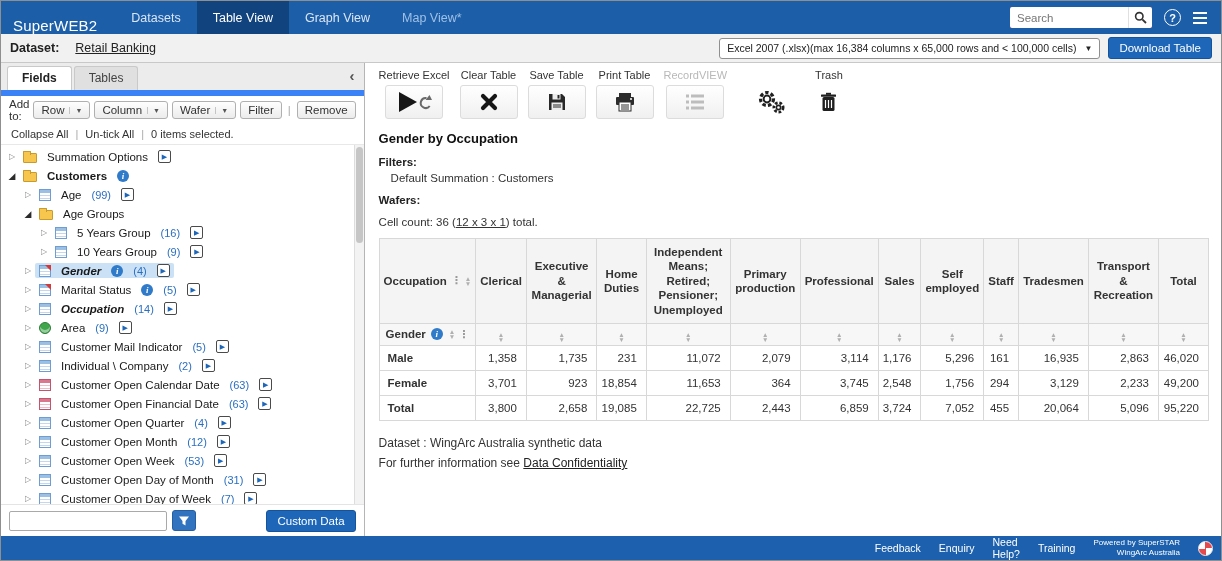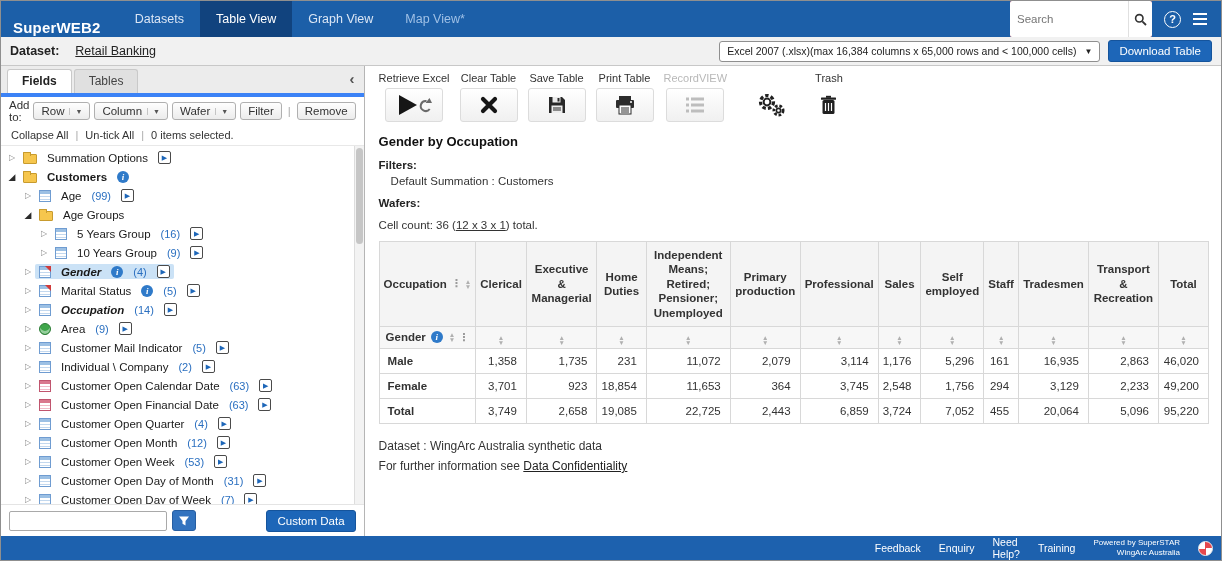--- a/index.html
+++ b/index.html
@@ -1,47 +1,47 @@
 <!DOCTYPE html>
 <html><head>
 <meta charset="utf-8">
 <style>
   *{box-sizing:border-box;margin:0;padding:0}
   body{margin:0;font-family:"Liberation Sans","DejaVu Sans",sans-serif;background:#fff;-webkit-font-smoothing:antialiased}
   .app{width:1222px;height:561px;border:1px solid #8f8f8f;background:#fff;display:flex;flex-direction:column;overflow:hidden}
 
   
   .topbar{flex:0 0 30px;background:#1c5fa8;display:flex;align-items:stretch;color:#fff}
-  .logo{font-size:15px;font-weight:bold;padding:16px 18px 0 12px;display:flex;align-items:center;letter-spacing:.2px}
+  .logo{font-size:15px;font-weight:normal;padding:16px 18px 0 12px;display:flex;align-items:center;letter-spacing:.2px}
   .nav{display:flex}
   .nav-item{padding:0 16px;display:flex;align-items:center;font-size:12.5px;color:#dbe6f5;cursor:pointer}
   .nav-item.active{background:#11437e;color:#fff}
   .nav-item.muted{color:#9fc0e6}
   .top-right{margin-left:auto;display:flex;align-items:center;gap:12px;padding-right:14px}
-  .searchbox{display:flex;align-items:stretch;background:#b91c1c;border-radius:2px;height:36px;overflow:hidden}
+  .searchbox{display:flex;align-items:stretch;background:#b91c1c;border-radius:2px;height:21px;overflow:hidden}
   .searchbox input{border:0;outline:0;width:118px;font-size:11.5px;padding:0 7px;color:#333}
   .search-btn{width:24px;display:flex;align-items:center;justify-content:center;background:#fff;border:0;border-left:1px solid #e0e0e0;cursor:pointer}
   .help-circle{width:17px;height:17px;border:1.5px solid #fff;border-radius:50%;display:flex;align-items:center;justify-content:center;font-size:11px;font-weight:bold;cursor:pointer}
   .menu-btn{display:flex;align-items:center;cursor:pointer}
 
   
   .dsbar{flex:0 0 29px;background:#f1f1f1;border-bottom:1px solid #c8c8c8;display:flex;align-items:center;padding:0 9px;gap:16px}
   .ds-label{font-weight:bold;font-size:12.5px;color:#222}
   .ds-name{font-size:12.5px;color:#222;text-decoration:underline;cursor:pointer}
   .ds-right{margin-left:auto;display:flex;align-items:center;gap:8px}
   .export-select{display:flex;align-items:center;gap:8px;background:#fff;border:1px solid #8f8f8f;border-radius:3px;height:21px;padding:0 7px;font-size:10.5px;color:#222;cursor:pointer}
   .export-caret{font-size:8px;color:#222}
   .btn-primary{background:#1d66b8;color:#fff;border:1px solid #15549c;border-radius:3px;font-size:11.5px;height:22px;display:flex;align-items:center;padding:0 10px;cursor:pointer;white-space:nowrap}
 
   
   .main{flex:1;display:flex;min-height:0}
 
   
   .sidebar{flex:0 0 352px;border-right:1px solid #b5b5b5;display:flex;flex-direction:column;min-height:0;background:#fff}
-  .side-tabs{flex:0 0 27px;background:#ececec;border-bottom:4px solid #3b82f6;display:flex;align-items:flex-end;padding:3px 6px 0 6px;gap:2px;position:relative}
+  .side-tabs{flex:0 0 27px;background:#ececec;border-bottom:6px solid #3b82f6;display:flex;align-items:flex-end;padding:3px 6px 0 6px;gap:2px;position:relative}
   .tab{padding:4px 14px 5px;font-size:12px;border:1px solid #c9c9c9;border-bottom:none;border-radius:3px 3px 0 0;background:#e0e0e0;color:#444;cursor:pointer}
   .tab.active{background:#fff;font-weight:bold;color:#222}
   .collapse-toggle{position:absolute;right:9px;top:5px;color:#555;font-size:15px;font-weight:bold;cursor:pointer;line-height:1}
   .addto{flex:0 0 28px;display:flex;align-items:center;gap:4px;padding:0 8px;font-size:11.5px;color:#333}
   .sbtn{background:linear-gradient(#fefefe,#ececec);border:1px solid #b0b0b0;border-radius:3px;font-size:11.5px;color:#333;padding:2px 7px;display:flex;align-items:center;gap:5px;cursor:pointer;font-family:inherit}
   .sbtn .caret{font-size:7px;color:#555;border-left:1px solid #c4c4c4;padding-left:5px}
   .vdiv{color:#aaa;margin:0 2px}
   .tree-links{flex:0 0 20px;display:flex;align-items:center;gap:5px;padding:0 10px;font-size:11px;color:#333}
   .tree-links .lnk{cursor:pointer}
 
@@ -623,21 +623,21 @@
               <td class="num">3,745</td>
               <td class="num">2,548</td>
               <td class="num">1,756</td>
               <td class="num">294</td>
               <td class="num">3,129</td>
               <td class="num">2,233</td>
               <td class="num">49,200</td>
             </tr>
             <tr class="drow">
               <th class="rowlab">Total</th>
-              <td class="num">3,749</td>
+              <td class="num">3,800</td>
               <td class="num">2,658</td>
               <td class="num">19,085</td>
               <td class="num">22,725</td>
               <td class="num">2,443</td>
               <td class="num">6,859</td>
               <td class="num">3,724</td>
               <td class="num">7,052</td>
               <td class="num">455</td>
               <td class="num">20,064</td>
               <td class="num">5,096</td>

